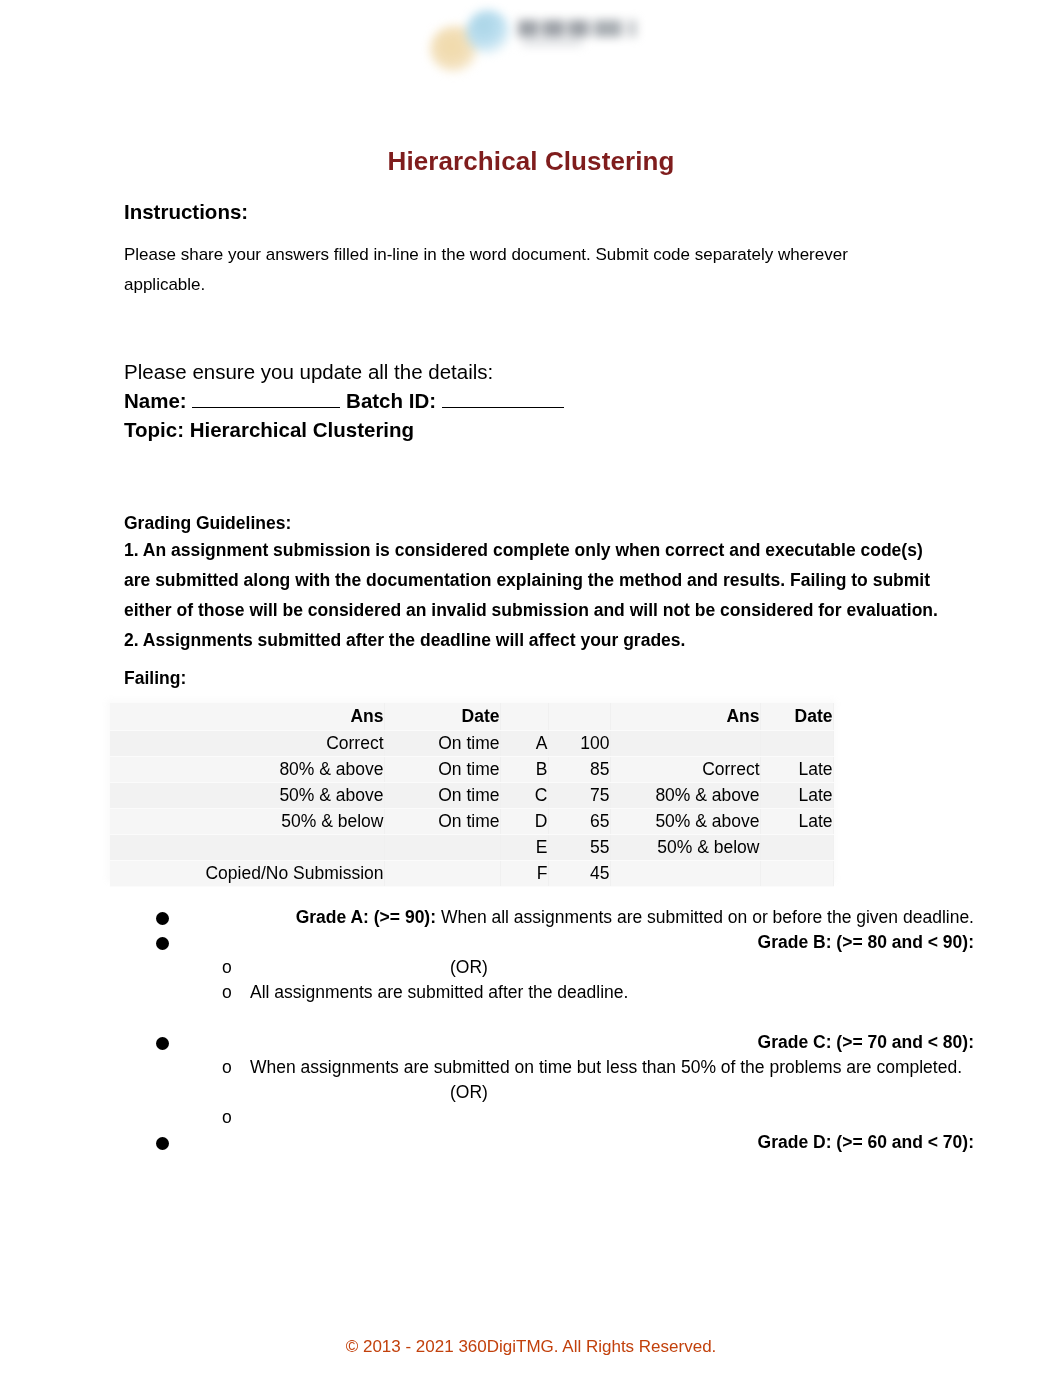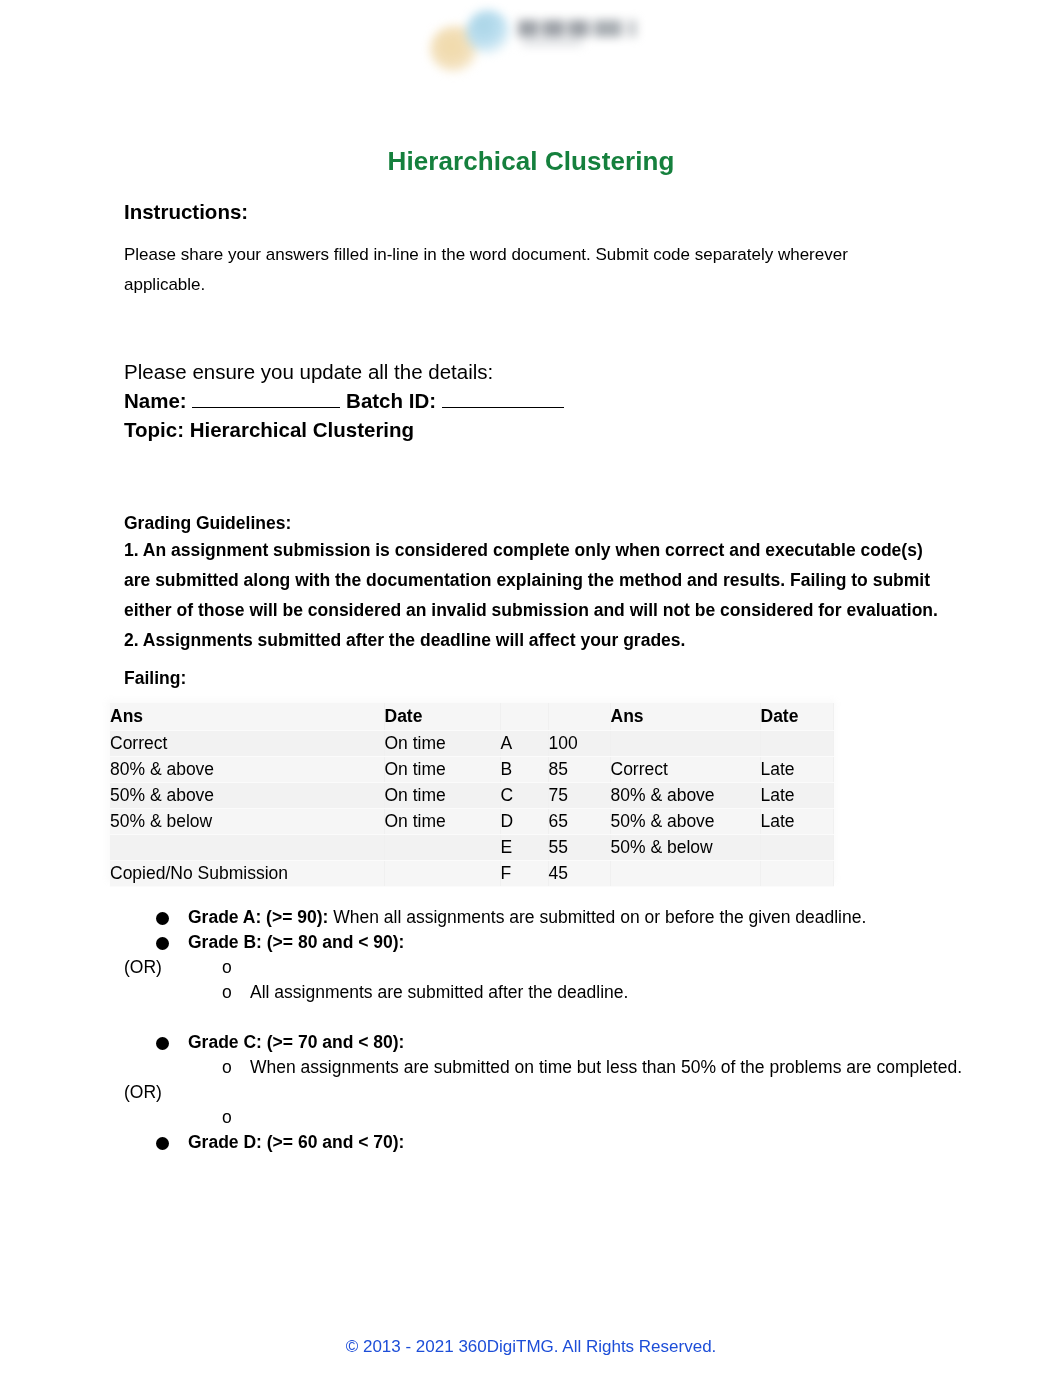--- a/index.html
+++ b/index.html
@@ -74,21 +74,21 @@
 
   
   .doc-title {
     position: absolute;
     left: 0;
     right: 0;
     top: 146px;
     text-align: center;
     font-size: 26px;
     font-weight: bold;
-    color: #15803d;
+    color: #7f1d1d;
     letter-spacing: 0.1px;
   }
 
   
   .block {
     position: absolute;
     left: 124px;
     width: 830px;
   }
   .instr-head { top: 197px; font-size: 20.5px; font-weight: bold; line-height: 29px; }
@@ -124,21 +124,21 @@
   }
   .grade-table {
     width: 100%;
     border-collapse: collapse;
     table-layout: fixed;
     font-size: 17.5px;
   }
   .grade-table td, .grade-table th {
     padding: 0;
     height: 25px;
-    text-align: left;
+    text-align: right;
     vertical-align: middle;
     font-weight: normal;
     background: #f6f6f6;
     border-bottom: 1px solid #fbfbfb;
     border-right: 1px solid #f0f0f0;
   }
   .grade-table th {
     font-weight: bold;
     height: 27px;
   }
@@ -156,20 +156,21 @@
     left: 124px;
     top: 905px;
     width: 850px;
     font-size: 17.5px;
     line-height: 25px;
   }
   .g-item {
     position: relative;
     padding-left: 64px;
     margin-bottom: 0;
+    text-align: right;
   }
   .g-bullet {
     position: absolute;
     left: 32px;
     top: 7px;
     width: 13px;
     height: 13px;
     background: #000;
     border-radius: 50%;
   }
@@ -179,35 +180,36 @@
     padding-left: 126px;
     line-height: 25px;
   }
   .g-sub-marker {
     position: absolute;
     left: 98px;
     top: 0;
     font-size: 17.5px;
   }
   .g-or {
+    text-align: center;
     padding-left: 0;
     width: 690px;
     line-height: 25px;
   }
   .spacer-md { height: 25px; }
 
   
   .footer {
     position: absolute;
     left: 0;
     right: 0;
     top: 1337px;
     text-align: center;
     font-size: 17px;
-    color: #1d4ed8;
+    color: #c2410c;
   }
 </style>
 </head>
 <body>
 
 <div class="logo-wrap">
   <div class="logo-blur">
     <div class="logo-shape-gold"></div>
     <div class="logo-circle-blue"></div>
     <div class="logo-text-bar"></div>

